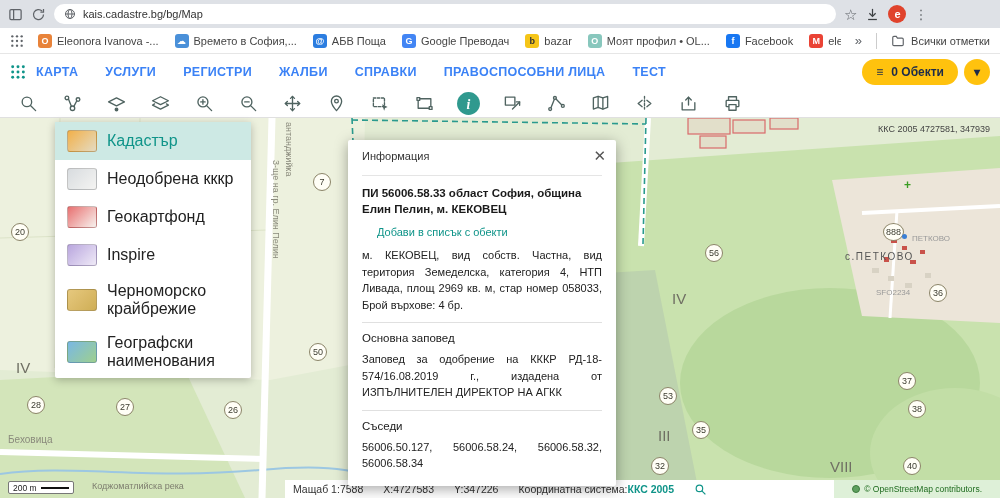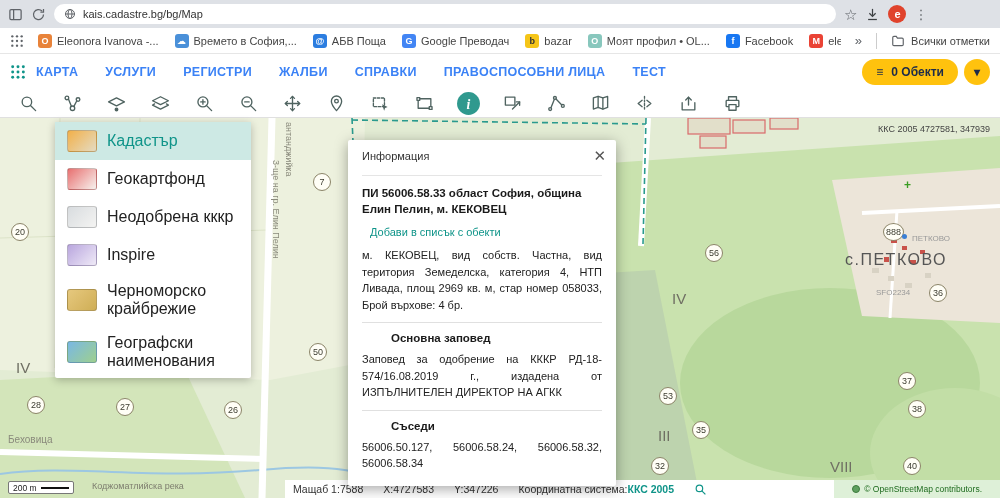--- a/index.html
+++ b/index.html
@@ -45,21 +45,21 @@
 
   
   .map { position:absolute; top:118px; left:0; width:1000px; height:380px; overflow:hidden; cursor:grab; }
   .basemap { position:absolute; inset:0; width:100%; height:100%; }
   .annotations { position:absolute; inset:0; }
   .mcirc { position:absolute; min-width:18px; height:18px; padding:0 2px; border-radius:50%;
            background:#fffef6; border:1px solid #8b8468; color:#3c3c30; font-size:9px;
            display:flex; align-items:center; justify-content:center; }
   .mlabel { position:absolute; white-space:nowrap; }
   .mlabel.place { font-size:10px; color:#8a8a7c; }
-  .mlabel.town  { font-size:16px; color:#555; letter-spacing:1.5px;text-align:right; }
+  .mlabel.town  { font-size:10px; color:#555; letter-spacing:1.5px;text-align:right; }
   .mlabel.small { font-size:8px; color:#999; }
   .mlabel.river { font-size:9px; color:#7d7d6e; }
   .mlabel.roman { font-size:15px; color:#6f6f63; }
   .mlabel.coords{ font-size:9px; color:#444; }
   .mlabel.vert  { writing-mode:vertical-rl; font-size:9px; color:#8a8a7c; }
   .mlabel.poi   { font-size:12px; color:#3a9d23; font-weight:bold; }
   .bluedot { position:absolute; left:902px; top:116px; width:5px; height:5px; border-radius:50%; background:#3b7fd4; }
   .scalebox { position:absolute; left:8px; bottom:4px; width:66px; height:13px; background:#fff;
               border:1px solid #777; border-radius:2px; display:flex; align-items:center;
               font-size:8.5px; color:#222; padding:0 4px; gap:4px; }
@@ -74,24 +74,24 @@
   .thumb { width:30px; height:22px; border-radius:3px; border:1px solid rgba(0,0,0,.18); flex:0 0 30px; }
 
   
   .popup { position:absolute; left:348px; top:140px; width:268px; background:#fff; z-index:6;
            box-shadow:0 3px 14px rgba(0,0,0,.35); border-radius:2px; }
   .popup-head { display:flex; align-items:center; justify-content:space-between;
                 padding:8px 10px 6px 14px; font-size:11px; color:#333; }
   .popup-close { background:none; border:none; font-size:15px; color:#555; cursor:pointer; line-height:1; }
   .popup-body { padding:6px 14px 14px 14px; }
   .p-title { font-size:11.5px; font-weight:bold; color:#1a1a1a; line-height:1.4; border-top:1px solid #e5e5e5; padding-top:9px; }
-  .p-link  { display:block; color:#0f9489; font-size:11px; margin:9px 8px; cursor:pointer; text-decoration:none; }
+  .p-link  { display:block; color:#0f9489; font-size:11px; margin:9px 15px; cursor:pointer; text-decoration:none; }
   .p-text  { font-size:11px; color:#222; line-height:1.5; text-align:justify; }
   .popup-body hr { border:none; border-top:1px solid #e0e0e0; margin:9px 0; }
-  .p-head  { font-size:11.5px; font-weight:bold; color:#1a1a1a; margin-bottom:7px;margin-left:29px; }
+  .p-head  { font-size:11.5px; font-weight:normal; color:#1a1a1a; margin-bottom:7px; }
 
   
   .statusbar { position:absolute; left:285px; right:0; bottom:0; height:18px; background:#fff;
                display:flex; align-items:center; gap:8px; padding:0 0 0 8px; font-size:10.5px;
                color:#333; z-index:4; }
   .sb-group { display:flex; margin-right:12px; white-space:nowrap; }
   .crs { color:#0f9489; font-weight:bold; cursor:pointer; }
   .attribution { margin-left:auto; background:#def0d8; color:#1e6b1e; font-size:8.5px;
                  height:100%; display:flex; align-items:center; gap:4px; padding:0 18px; cursor:pointer; }
   .osm-dot { width:8px; height:8px; border-radius:50%; background:#5fa05f; border:1px solid #3c7a3c; }
@@ -461,26 +461,26 @@
     </div>
   </div>
 
   <div class="layers-panel">
     <div>
         <div class="layer-item active">
     <span class="thumb" style="background:linear-gradient(135deg,#f2b04a,#e4dbc2)"></span>
     <span>Кадастър</span>
         </div>
         <div class="layer-item">
+    <span class="thumb" style="background:linear-gradient(135deg,#d8dcdf,#f4f4f2)"></span>
+    <span>Неодобрена кккр</span>
+        </div>
+        <div class="layer-item">
     <span class="thumb" style="background:linear-gradient(135deg,#e87070,#f7f2ee)"></span>
     <span>Геокартфонд</span>
-        </div>
-        <div class="layer-item">
-    <span class="thumb" style="background:linear-gradient(135deg,#d8dcdf,#f4f4f2)"></span>
-    <span>Неодобрена кккр</span>
         </div>
         <div class="layer-item">
     <span class="thumb" style="background:linear-gradient(135deg,#b9a6de,#efeaf7)"></span>
     <span>Inspire</span>
         </div>
         <div class="layer-item">
     <span class="thumb" style="background:linear-gradient(135deg,#e6c87e,#cfae56)"></span>
     <span>Черноморско крайбрежие</span>
         </div>
         <div class="layer-item">

